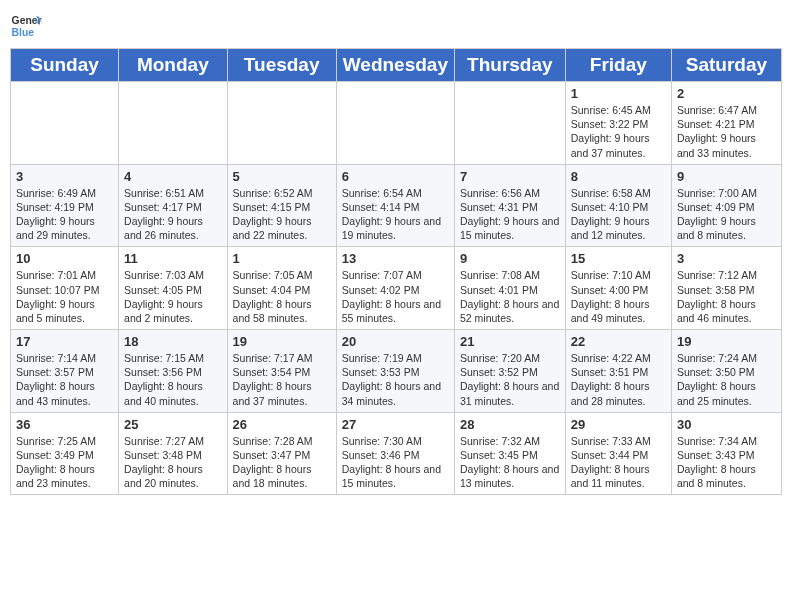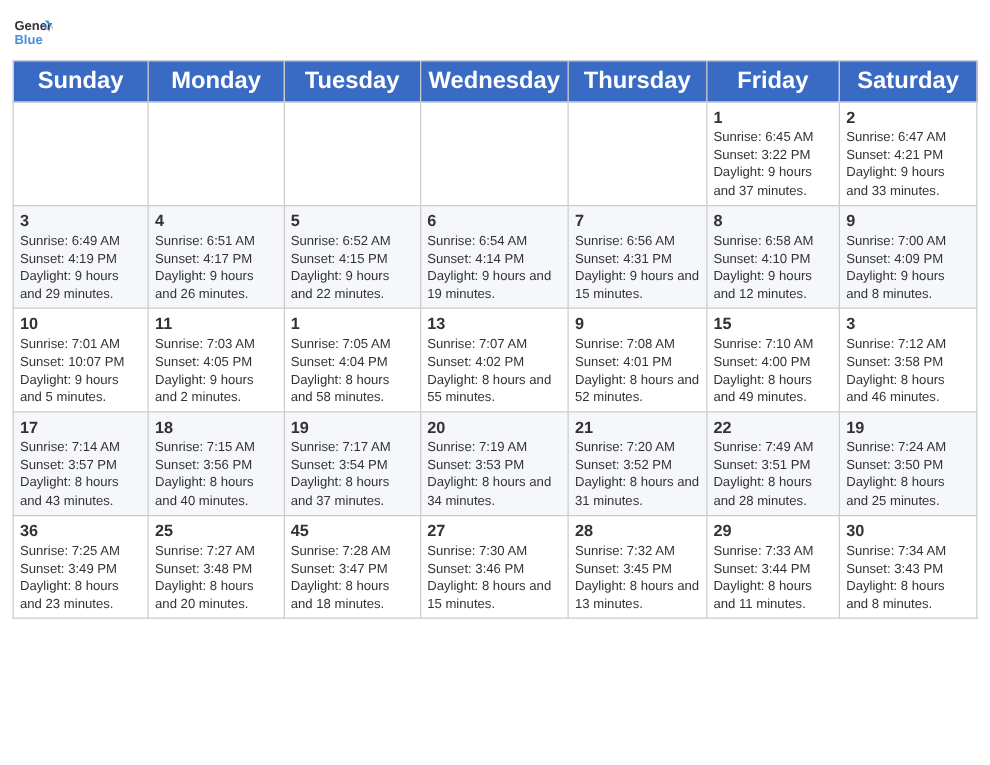--- a/index.html
+++ b/index.html
@@ -242,21 +242,21 @@
 Daylight: 8 hours and 34 minutes.</div>
         </td>
         <td>
           <div class="day-num">21</div>
           <div class="day-detail">Sunrise: 7:20 AM
 Sunset: 3:52 PM
 Daylight: 8 hours and 31 minutes.</div>
         </td>
         <td>
           <div class="day-num">22</div>
-          <div class="day-detail">Sunrise: 7:49 AM
+          <div class="day-detail">Sunrise: 4:22 AM
 Sunset: 3:51 PM
 Daylight: 8 hours and 28 minutes.</div>
         </td>
         <td>
           <div class="day-num">19</div>
           <div class="day-detail">Sunrise: 7:24 AM
 Sunset: 3:50 PM
 Daylight: 8 hours and 25 minutes.</div>
         </td>
       </tr>
@@ -267,21 +267,21 @@
 Sunset: 3:49 PM
 Daylight: 8 hours and 23 minutes.</div>
         </td>
         <td>
           <div class="day-num">25</div>
           <div class="day-detail">Sunrise: 7:27 AM
 Sunset: 3:48 PM
 Daylight: 8 hours and 20 minutes.</div>
         </td>
         <td>
-          <div class="day-num">45</div>
+          <div class="day-num">26</div>
           <div class="day-detail">Sunrise: 7:28 AM
 Sunset: 3:47 PM
 Daylight: 8 hours and 18 minutes.</div>
         </td>
         <td>
           <div class="day-num">27</div>
           <div class="day-detail">Sunrise: 7:30 AM
 Sunset: 3:46 PM
 Daylight: 8 hours and 15 minutes.</div>
         </td>

